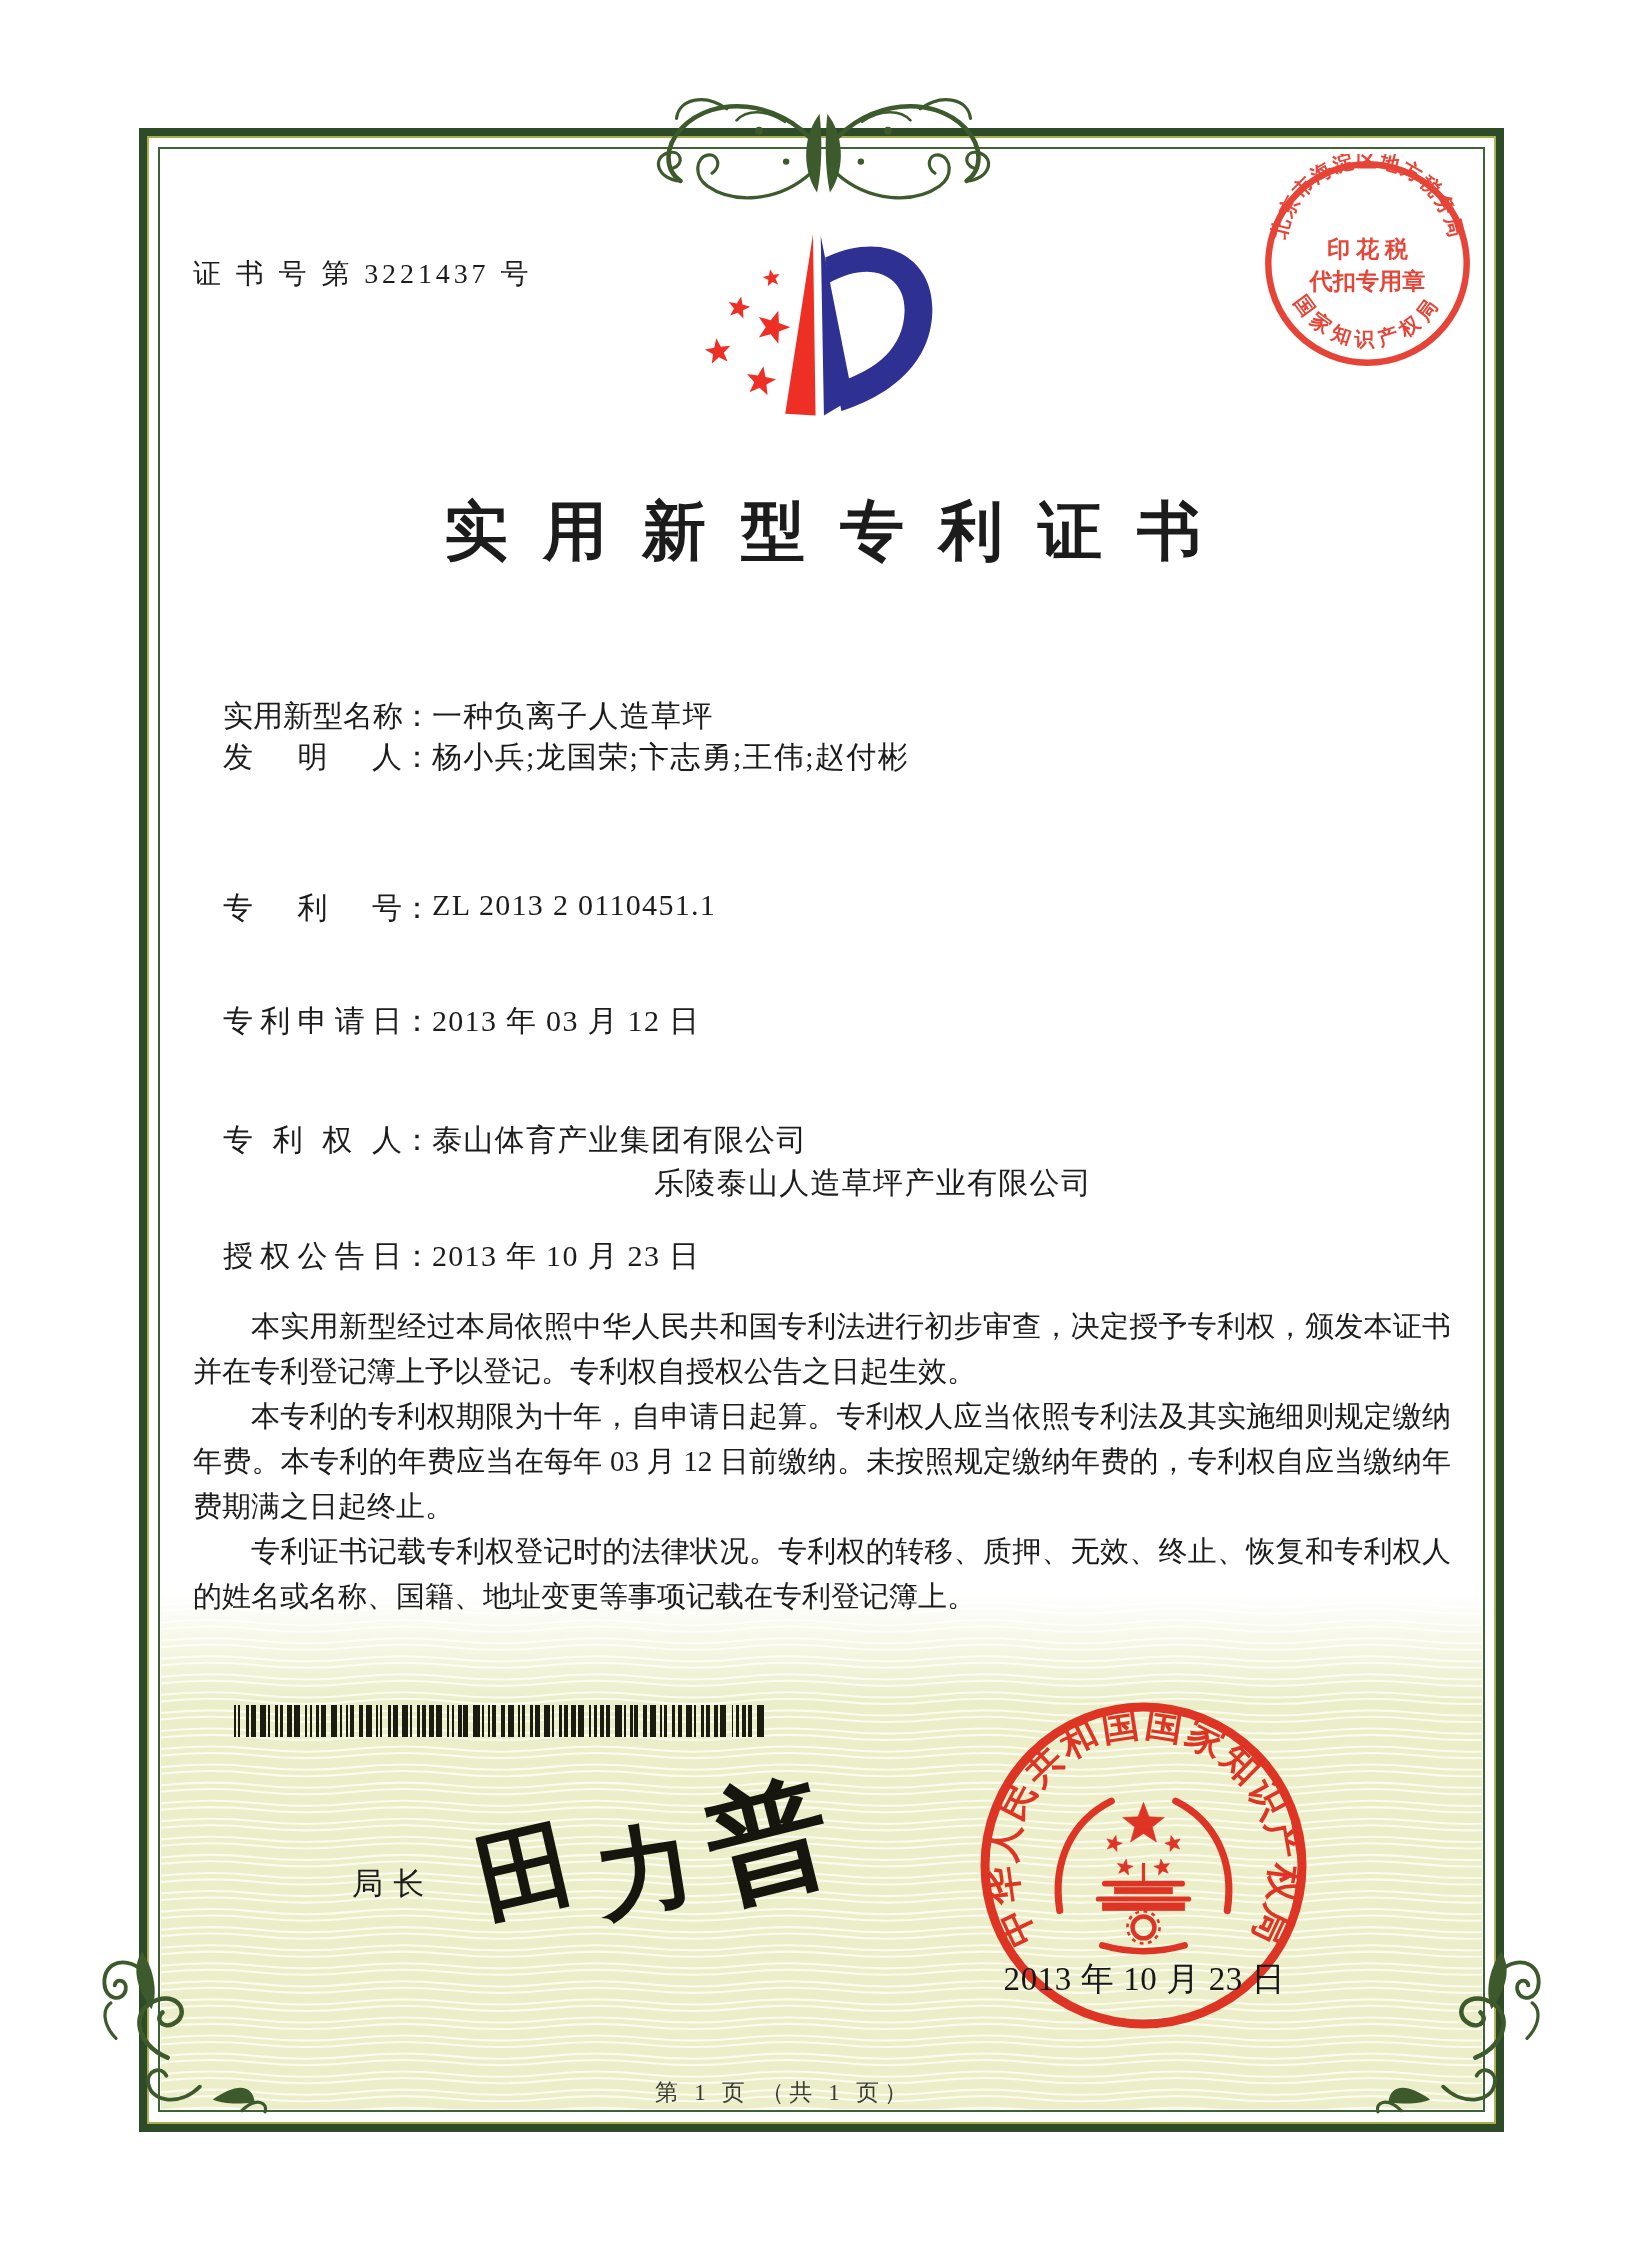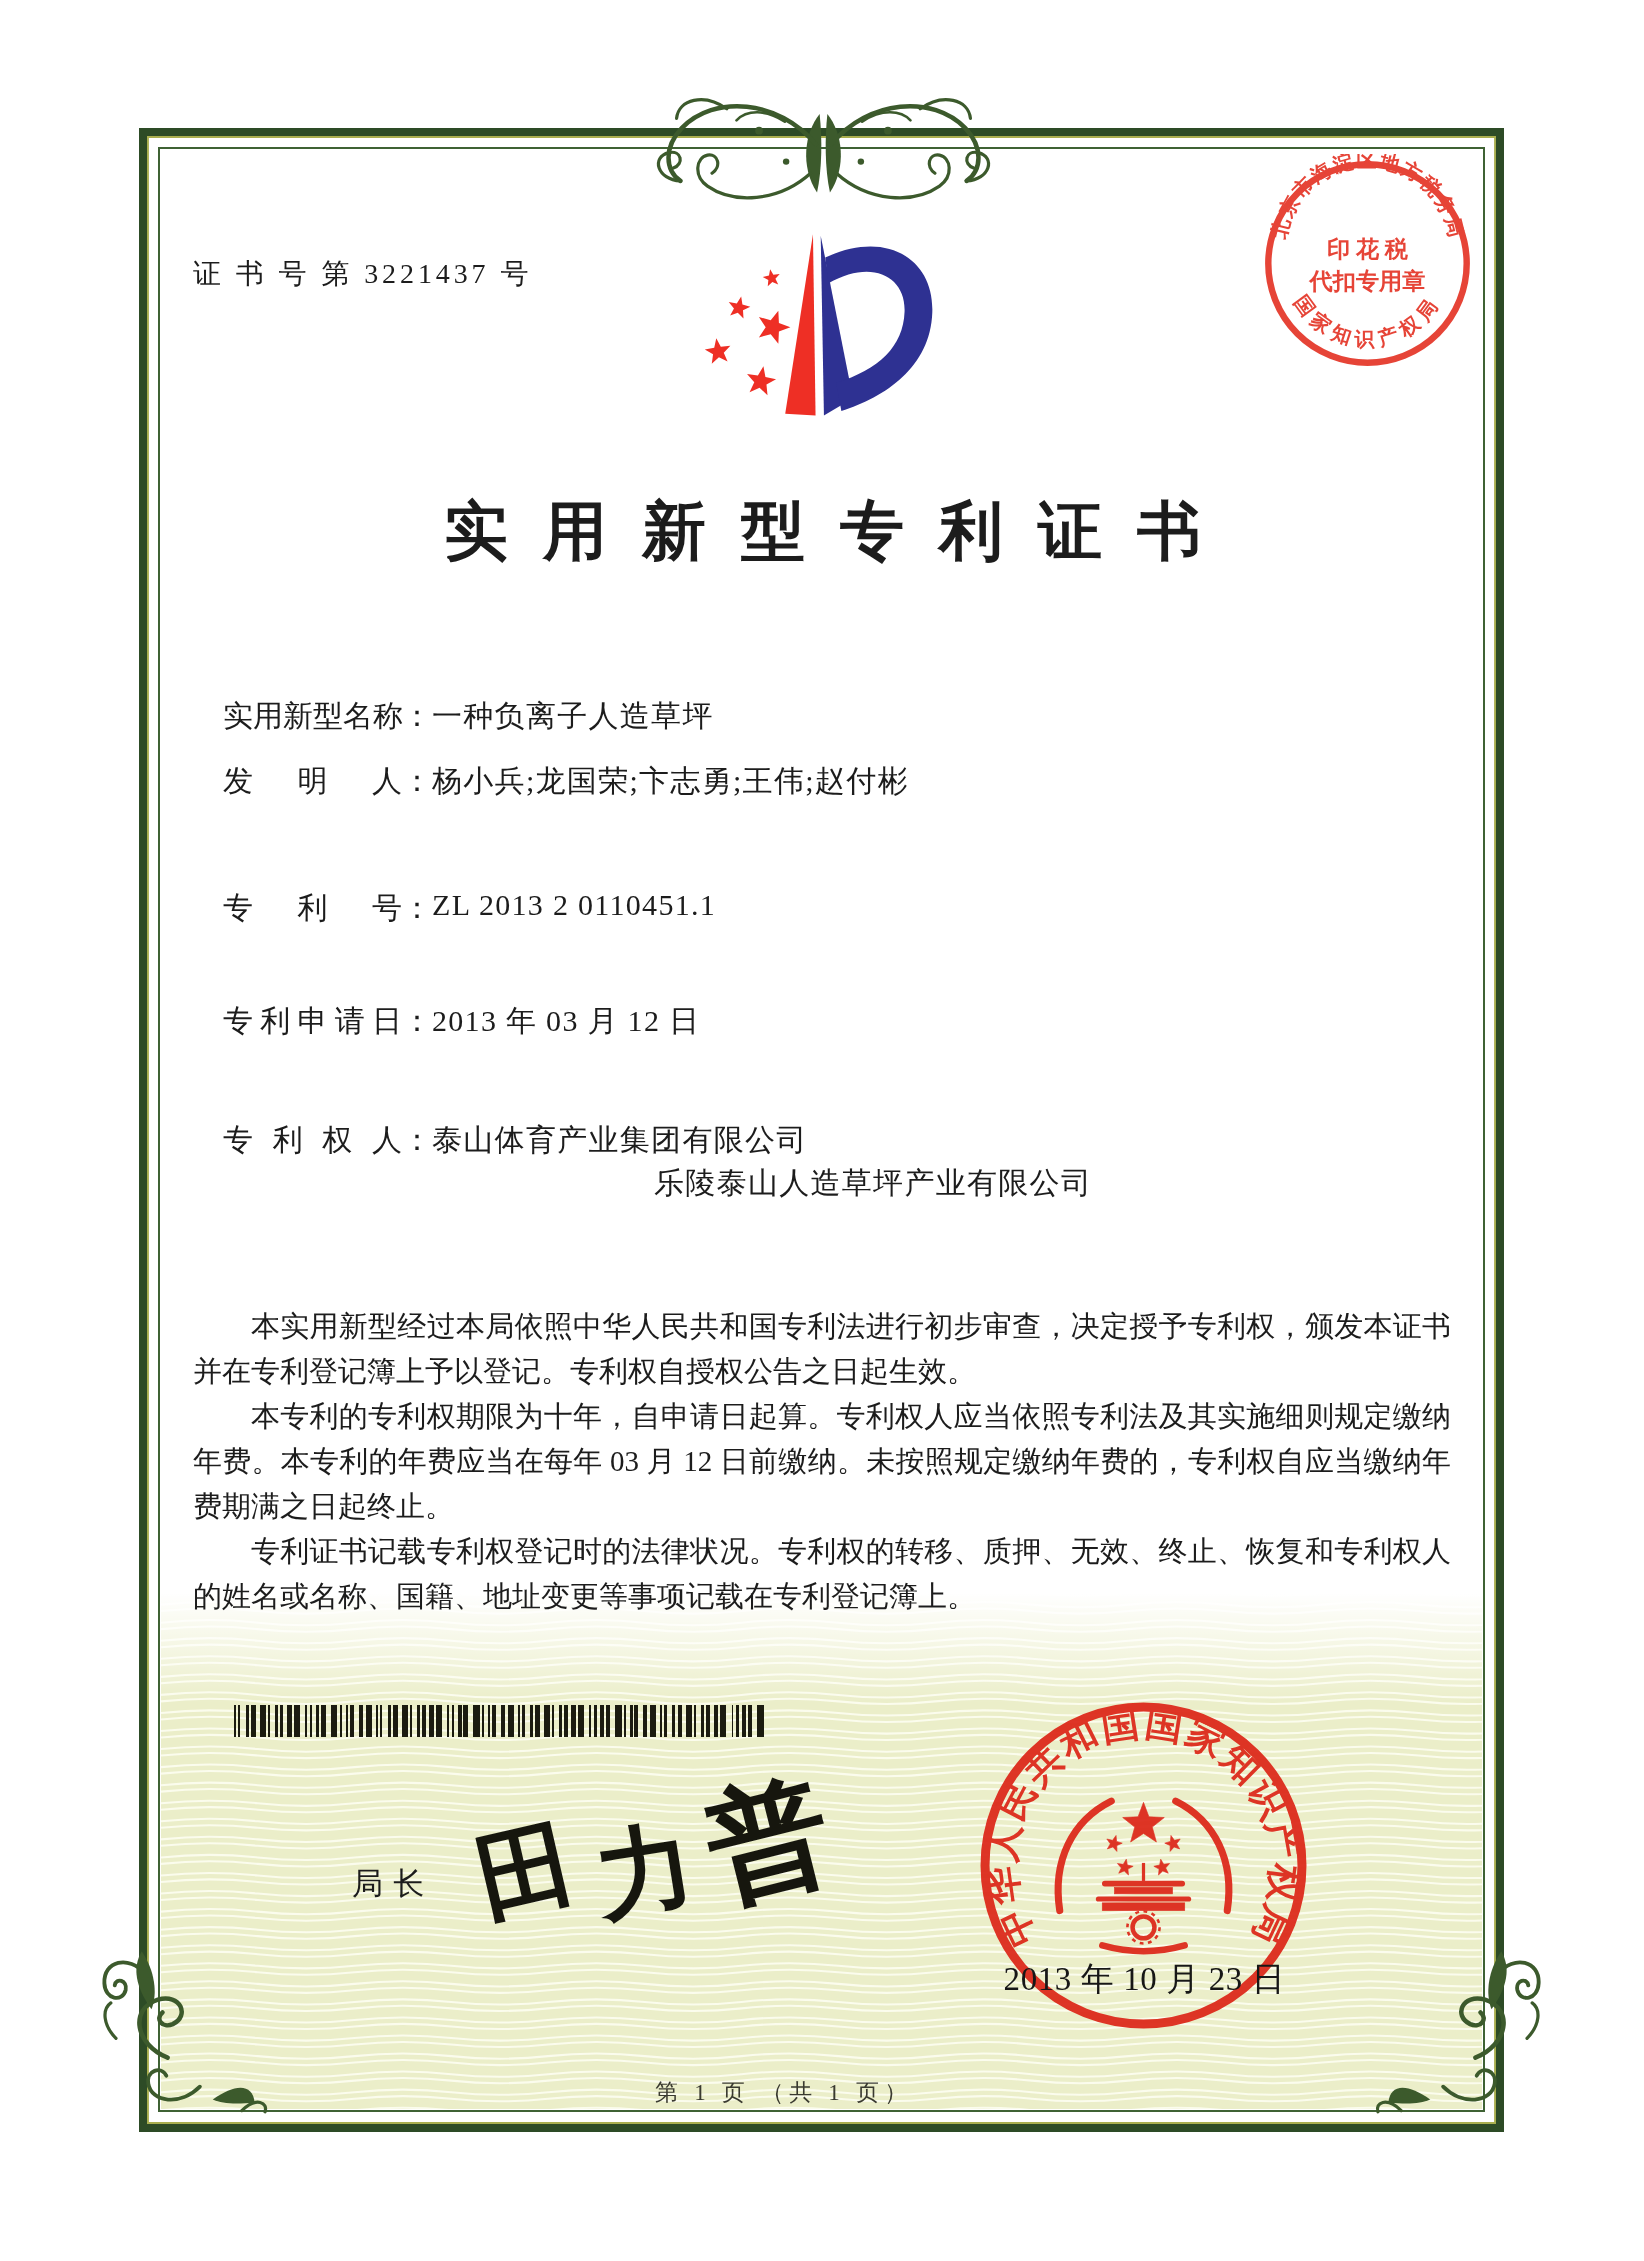--- a/index.html
+++ b/index.html
@@ -184,32 +184,35 @@
     </text>
     <text x="170" y="160" text-anchor="middle" font-size="36" font-weight="bold" fill="#e43527" font-family="Liberation Serif, serif">印 花 税</text>
     <text x="170" y="210" text-anchor="middle" font-size="36" font-weight="bold" fill="#e43527" font-family="Liberation Serif, serif">代扣专用章</text>
   </svg>
 
   <div class="doc-title">实用新型专利证书</div>
 
   <div class="frow" style="top:696px;">
     <span class="flabel">实用新型名称</span><span class="fcolon">：</span><span class="fval">一种负离子人造草坪</span>
   </div>
-  <div class="frow" style="top:761px;">
+  <div class="frow" style="top:737px;">
     <span class="flabel">发明人</span><span class="fcolon">：</span><span class="fval">杨小兵;龙国荣;卞志勇;王伟;赵付彬</span>
   </div>
   <div class="frow" style="top:888px;">
     <span class="flabel">专利号</span><span class="fcolon">：</span><span class="fval">ZL 2013 2 0110451.1</span>
   </div>
   <div class="frow" style="top:1001px;">
     <span class="flabel">专利申请日</span><span class="fcolon">：</span><span class="fval">2013 年 03 月 12 日</span>
   </div>
   <div class="frow" style="top:1120px;">
     <span class="flabel">专利权人</span><span class="fcolon">：</span><span class="fval">泰山体育产业集团有限公司</span>
     <span class="fval2">乐陵泰山人造草坪产业有限公司</span>
+  </div>
+  <div class="frow" style="top:1236px;">
+    <span class="flabel">授权公告日</span><span class="fcolon">：</span><span class="fval">2013 年 10 月 23 日</span>
   </div>
 
   <div class="body-text">
     <p>本实用新型经过本局依照中华人民共和国专利法进行初步审查，决定授予专利权，颁发本证书并在专利登记簿上予以登记。专利权自授权公告之日起生效。</p>
     <p>本专利的专利权期限为十年，自申请日起算。专利权人应当依照专利法及其实施细则规定缴纳年费。本专利的年费应当在每年 03 月 12 日前缴纳。未按照规定缴纳年费的，专利权自应当缴纳年费期满之日起终止。</p>
     <p>专利证书记载专利权登记时的法律状况。专利权的转移、质押、无效、终止、恢复和专利权人的姓名或名称、国籍、地址变更等事项记载在专利登记簿上。</p>
   </div>
 
   <div class="barcode" id="barcode">
       <div class="bar" style="width:1.9px;margin-right:1.9px;"></div>

